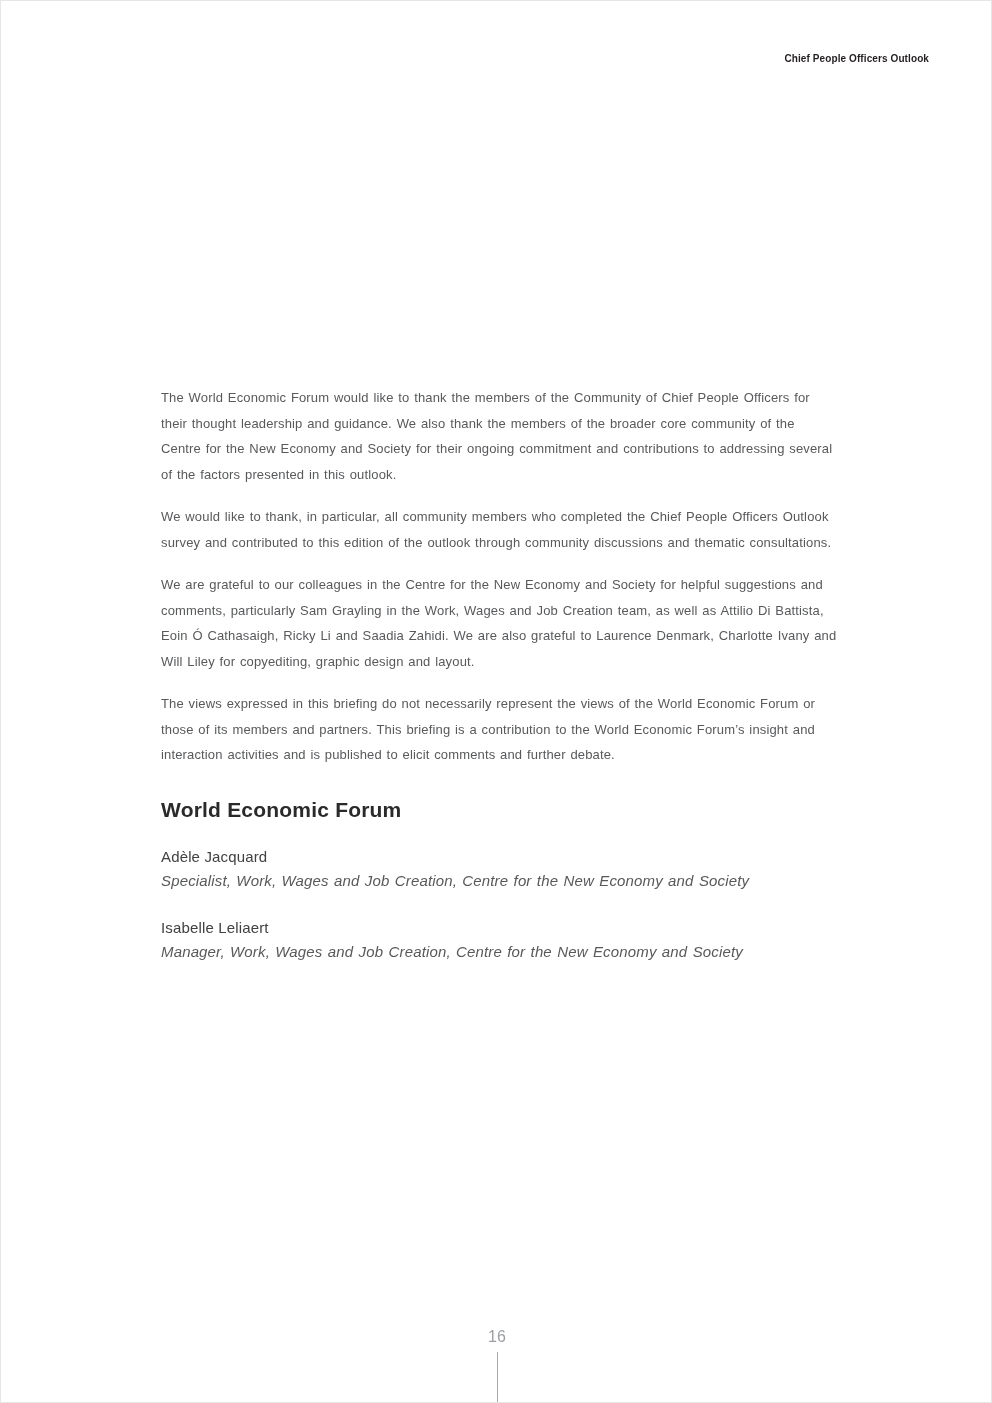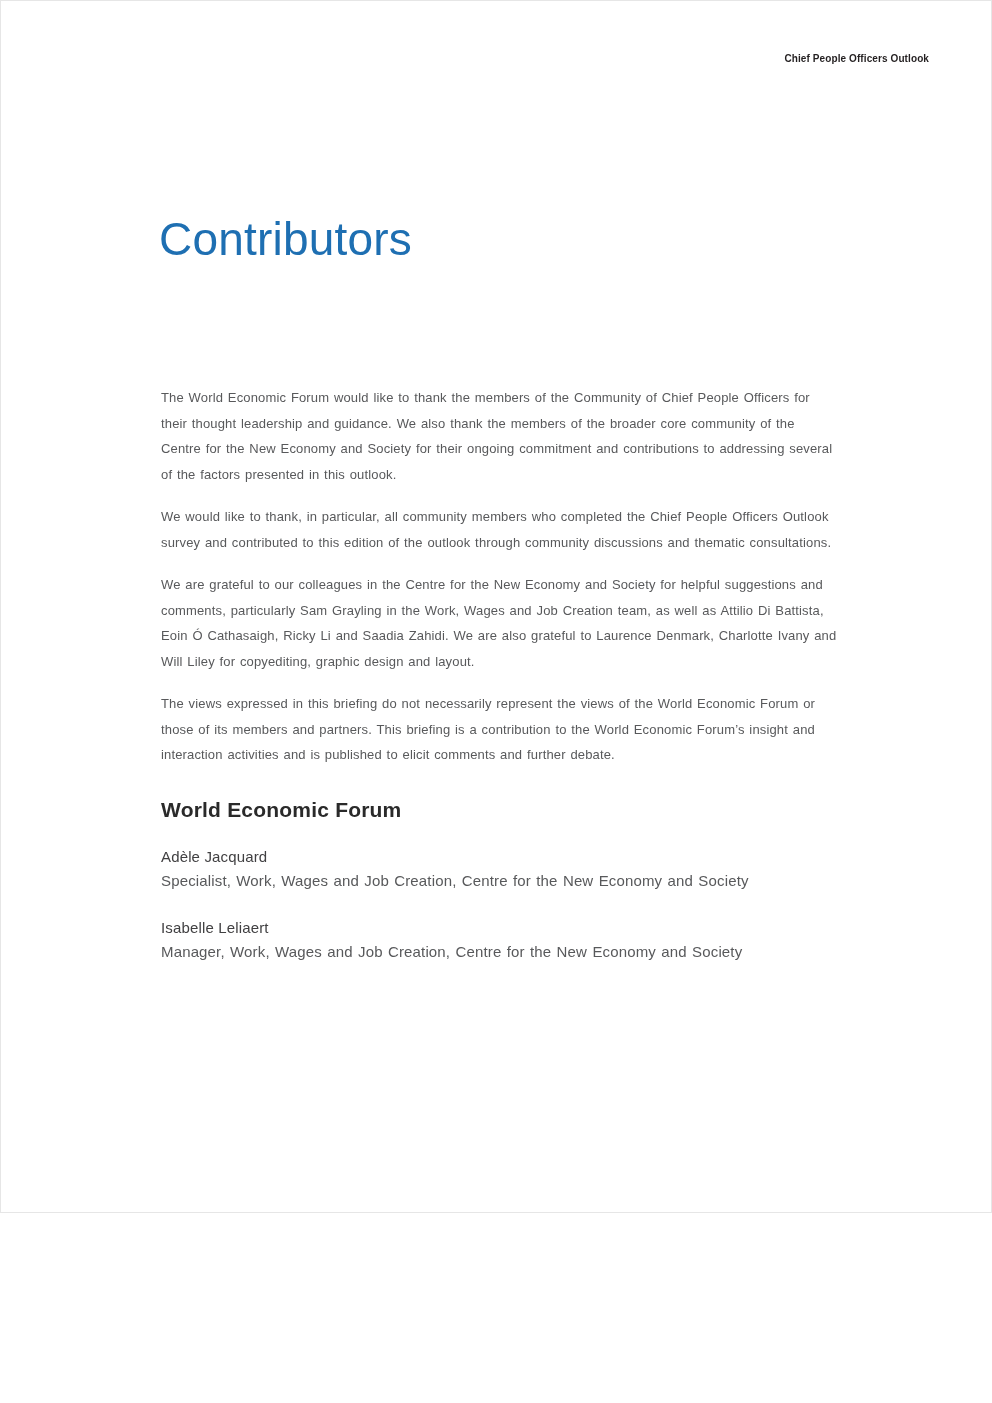--- a/index.html
+++ b/index.html
@@ -3,21 +3,21 @@
 <meta charset="utf-8">
 <style>
   html, body {
     margin: 0;
     padding: 0;
     background: #ffffff;
   }
   .page {
     position: relative;
     width: 992px;
-    height: 1213px;
+    height: 1403px;
     background: #ffffff;
     box-sizing: border-box;
     border: 1px solid #e6e6e6;
     font-family: "Liberation Sans", sans-serif;
     overflow: hidden;
   }
   .running-header {
     position: absolute;
     top: 52px;
     right: 62px;
@@ -66,20 +66,21 @@
     line-height: 24px;
     letter-spacing: 0.15px;
   }
   .contributor .role {
     font-size: 15px;
     font-weight: 400;
     color: #58595b;
     line-height: 24px;
     letter-spacing: 0.15px;
     word-spacing: 1px;
+    font-style: italic;
   }
   .page-number {
     position: absolute;
     top: 1327px;
     left: 0;
     width: 992px;
     text-align: center;
     font-size: 16px;
     color: #9d9fa2;
   }
@@ -92,21 +93,20 @@
     background: #a7a9ac;
   }
 </style>
 </head>
 <body>
 
 <div class="page">
 
   <div class="running-header">Chief People Officers Outlook</div>
 
-  <h1 class="doc-title">Contributors</h1>
 
   <div class="content">
 
     <p class="body-para">The World Economic Forum would like to thank the members of the Community of Chief People Officers for their thought leadership and guidance. We also thank the members of the broader core community of the Centre for the New Economy and Society for their ongoing commitment and contributions to addressing several of the factors presented in this outlook.</p>
 
     <p class="body-para">We would like to thank, in particular, all community members who completed the Chief People Officers Outlook survey and contributed to this edition of the outlook through community discussions and thematic consultations.</p>
 
     <p class="body-para">We are grateful to our colleagues in the Centre for the New Economy and Society for helpful suggestions and comments, particularly Sam Grayling in the Work, Wages and Job Creation team, as well as Attilio Di Battista, Eoin Ó Cathasaigh, Ricky Li and Saadia Zahidi. We are also grateful to Laurence Denmark, Charlotte Ivany and Will Liley for copyediting, graphic design and layout.</p>
 
     <p class="body-para">The views expressed in this briefing do not necessarily represent the views of the World Economic Forum or those of its members and partners. This briefing is a contribution to the World Economic Forum’s insight and interaction activities and is published to elicit comments and further debate.</p>

